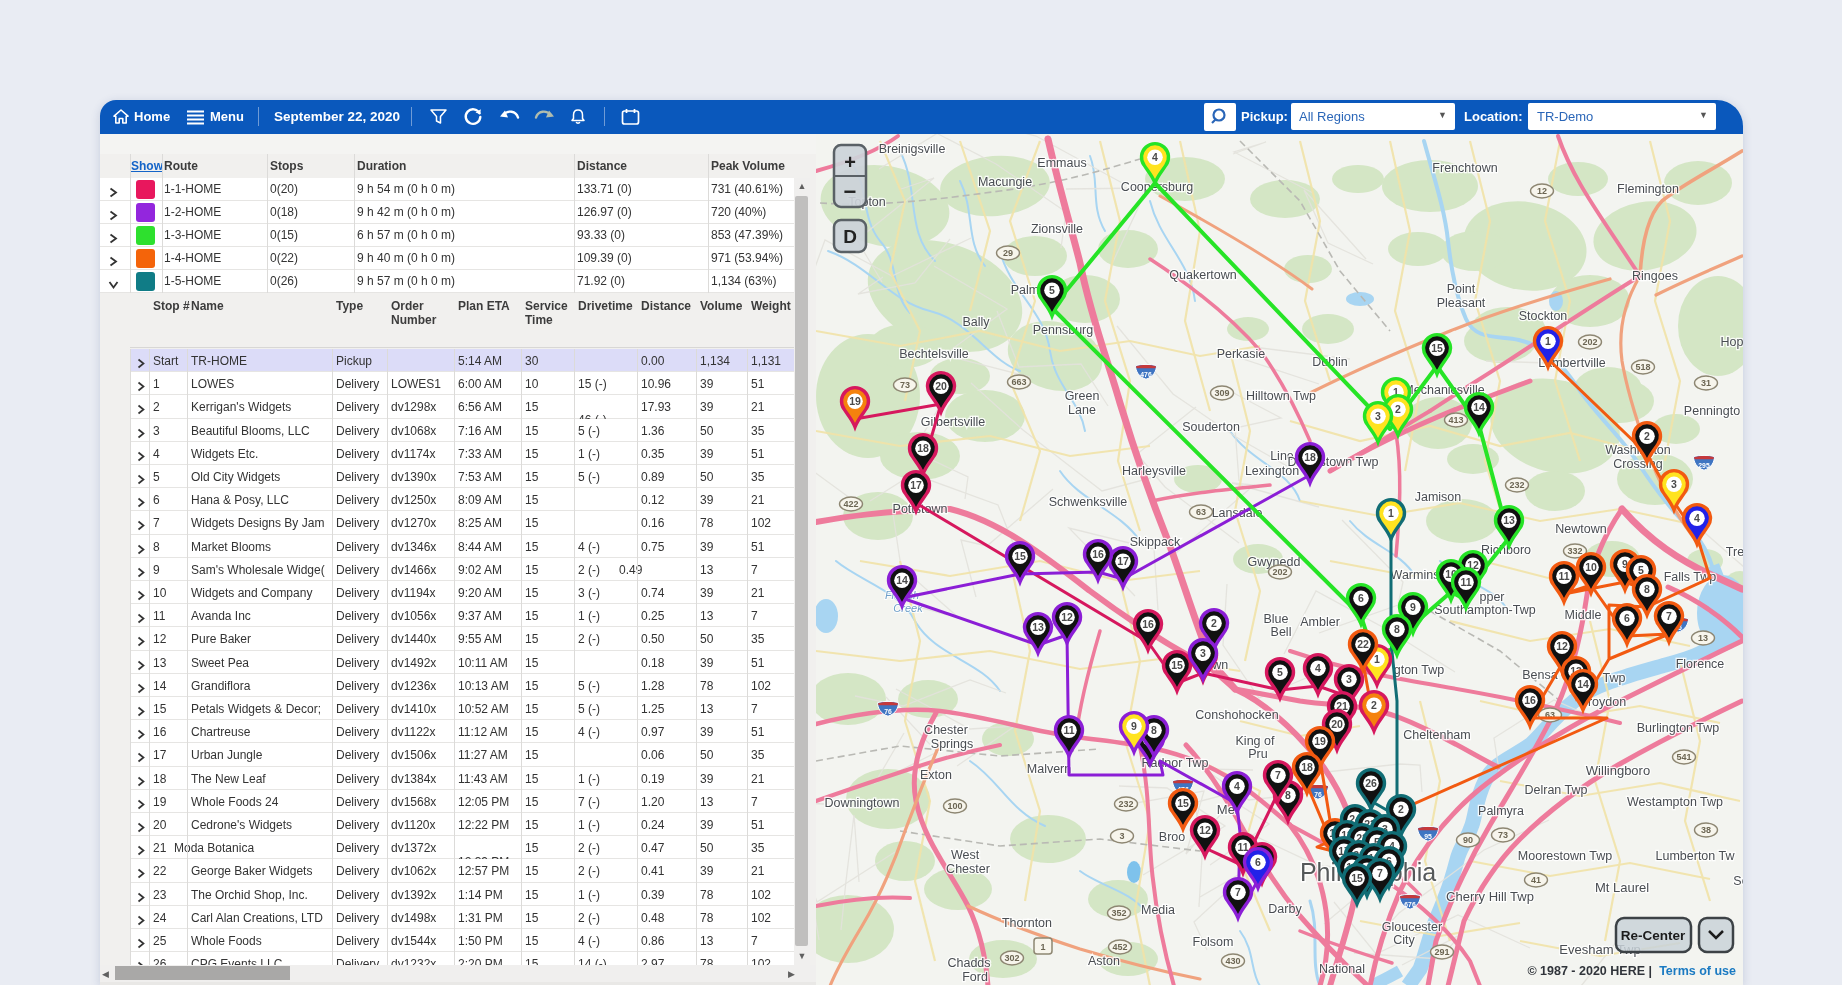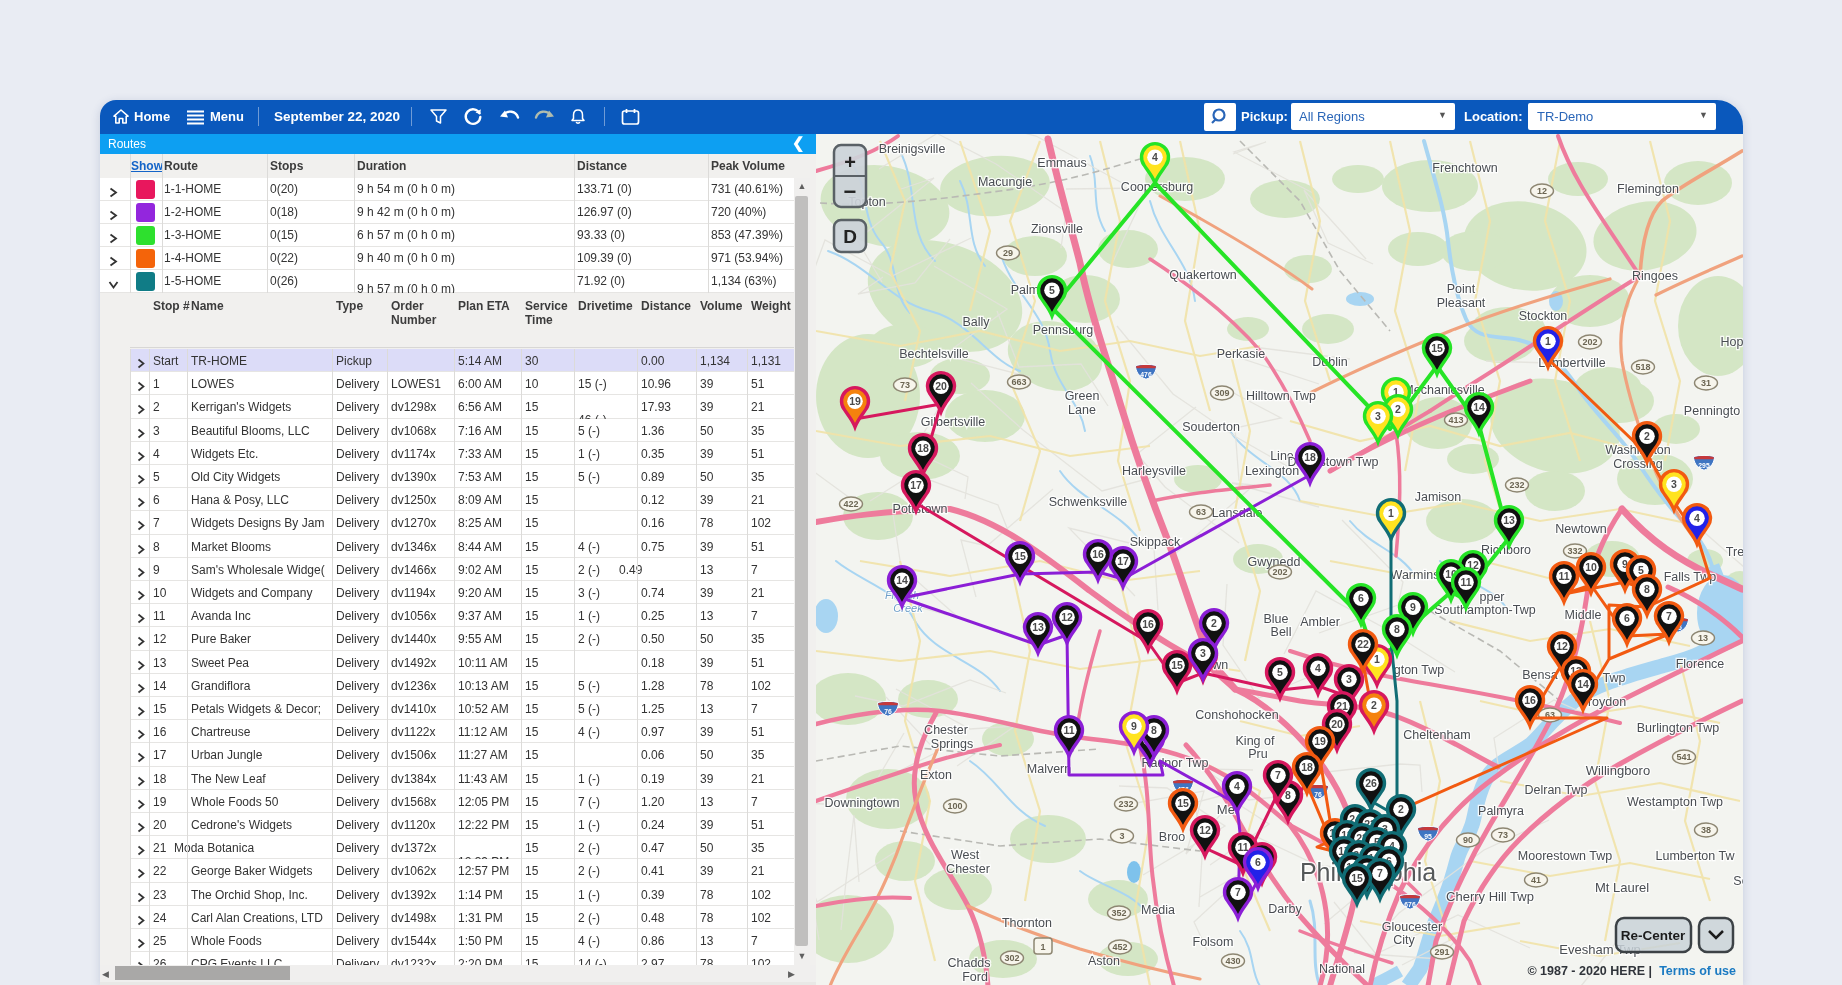--- a/index.html
+++ b/index.html
@@ -67,24 +67,20 @@
       <div style="position:absolute;left:1191px;top:3px;width:164px;height:27px;background:#fff;border-radius:2px">
         <span style="position:absolute;left:8px;top:6px;font-size:13px;color:#2a66b8">All Regions</span>
         <span style="position:absolute;right:8px;top:7px;font-size:9px;color:#555">▼</span>
       </div>
       <div class="tbtxt" style="left:1364px">Location:</div>
       <div style="position:absolute;left:1428px;top:3px;width:188px;height:27px;background:#fff;border-radius:2px">
         <span style="position:absolute;left:9px;top:6px;font-size:13px;color:#2a66b8">TR-Demo</span>
         <span style="position:absolute;right:8px;top:7px;font-size:9px;color:#555">▼</span>
       </div>
     </div>
-    <div id="routesbar">
-      <span style="position:absolute;left:8px;top:3px">Routes</span>
-      <span style="position:absolute;left:692px;top:0px;font-weight:bold;font-size:15px">❮</span>
-    </div>
     <div id="panel">
       <div style="position:absolute;left:0;top:0;width:694px;height:24px;background:#f1f0ee">
         <span class="cell hdr" style="left:31px;top:5px;color:#1464c8;text-decoration:underline">Show</span>
         <span class="cell hdr" style="left:64px;top:5px">Route</span>
         <span class="cell hdr" style="left:170px;top:5px">Stops</span>
         <span class="cell hdr" style="left:257px;top:5px">Duration</span>
         <span class="cell hdr" style="left:477px;top:5px">Distance</span>
         <span class="cell hdr" style="left:611px;top:5px">Peak Volume</span>
         <span class="vline" style="left:30px;top:0;height:24px"></span>
         <span class="vline" style="left:62px;top:0;height:24px"></span>
@@ -161,21 +157,21 @@
         <span class="vline" style="left:474px;top:0;height:23px"></span>
         <span class="vline" style="left:608px;top:0;height:23px"></span>
       </div>
       <div class="row" style="top:116px;height:23px;border-bottom:1px solid #e6e5e3">
         <span style="position:absolute;left:8px;top:6px"><svg width="11" height="11" viewBox="0 0 11 11">
             <path d="M1.5,3 L5.5,8.5 L9.5,3" fill="none" stroke="#333" stroke-width="1.8"></path>
           </svg></span>
         <span style="position:absolute;left:36px;top:2px;width:19px;height:19px;background:#107c86;border-radius:3px"></span>
         <span class="cell" style="left:64px;top:4px">1-5-HOME</span>
         <span class="cell" style="left:170px;top:4px">0(26)</span>
-        <span class="cell" style="left:257px;top:12px">9 h 57 m (0 h 0 m)</span>
+        <span class="cell" style="left:257px;top:4px">9 h 57 m (0 h 0 m)</span>
         <span class="cell" style="left:477px;top:4px">71.92 (0)</span>
         <span class="cell" style="left:611px;top:4px">1,134 (63%)</span>
         <span class="vline" style="left:30px;top:0;height:23px"></span>
         <span class="vline" style="left:62px;top:0;height:23px"></span>
         <span class="vline" style="left:167px;top:0;height:23px"></span>
         <span class="vline" style="left:254px;top:0;height:23px"></span>
         <span class="vline" style="left:474px;top:0;height:23px"></span>
         <span class="vline" style="left:608px;top:0;height:23px"></span>
       </div>
       <div style="position:absolute;left:30px;top:139px;width:664px;height:55px;background:#f1f0ee;border-bottom:1px solid #d8d7d5">
@@ -682,21 +678,21 @@
         <span class="vline" style="left:444px;top:0;height:23.2px"></span>
         <span class="vline" style="left:507px;top:0;height:23.2px"></span>
         <span class="vline" style="left:566px;top:0;height:23.2px"></span>
         <span class="vline" style="left:617px;top:0;height:23.2px"></span>
       </div>
       <div class="row" style="top:635.8px;height:23.2px;background:#fff;border-bottom:1px solid #e6e5e3;left:30px;width:664px">
         <span style="position:absolute;left:6px;top:6px"><svg width="10" height="11" viewBox="0 0 10 11">
             <path d="M2.5,1.5 L7.5,5.5 L2.5,9.5" fill="none" stroke="#333" stroke-width="1.7"></path>
           </svg></span>
         <span class="cell" style="left:23px;top:5px;width:32px">19</span>
-        <span class="cell" style="left:61px;top:5px;width:139px">Whole Foods 50</span>
+        <span class="cell" style="left:61px;top:5px;width:139px">Whole Foods 24</span>
         <span class="cell" style="left:206px;top:5px;width:49px">Delivery</span>
         <span class="cell" style="left:261px;top:5px;width:61px">dv1568x</span>
         <span class="cell" style="left:328px;top:5px;width:61px">12:05 PM</span>
         <span class="cell" style="left:395px;top:5px;width:47px">15</span>
         <span class="cell" style="left:448px;top:5px;width:57px">7 (-)</span>
         <span class="cell" style="left:511px;top:5px;width:53px">1.20</span>
         <span class="cell" style="left:570px;top:5px;width:45px">13</span>
         <span class="cell" style="left:621px;top:5px;width:41px">7</span>
         <span class="vline" style="left:0px;top:0;height:23.2px"></span>
         <span class="vline" style="left:19px;top:0;height:23.2px"></span>

